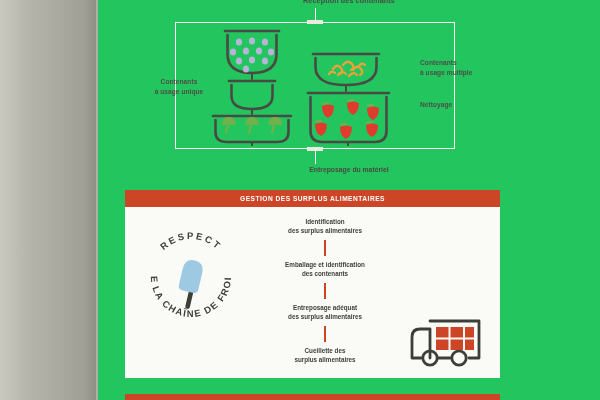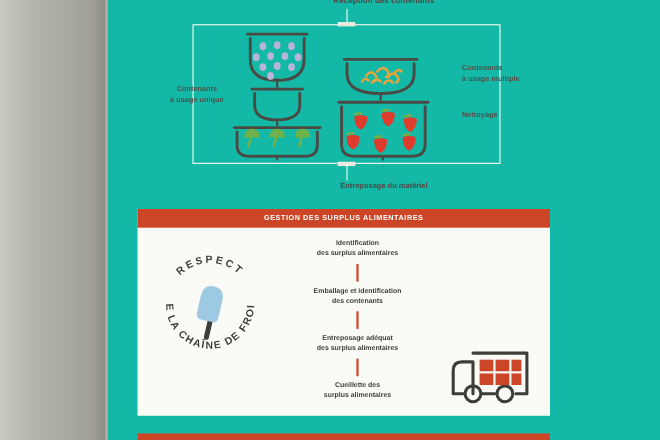--- a/index.html
+++ b/index.html
@@ -16,21 +16,21 @@
     background:linear-gradient(to right,#c9c9c0 0%,#b5b5ab 30%,#a9a9a0 62%,#9f9f96 88%,#8e8e85 100%);
   }
   #gutter-edge{
     position:absolute; left:96px; top:0; width:2px; height:400px;
     background:#7f7f77; opacity:.55;
   }
 
   
   #page{
     position:absolute; left:98px; top:0; width:502px; height:400px;
-    background:#14b8a6;
+    background:#22c55e;
   }
 
   
   #section-containers{
     position:absolute; left:0; top:0; width:502px; height:186px;
   }
   #top-label{
     position:absolute; left:0; top:-4px; width:502px; text-align:center;
     font-size:7.2px; font-weight:bold; letter-spacing:.1px; color:#4a4a44;
   }

